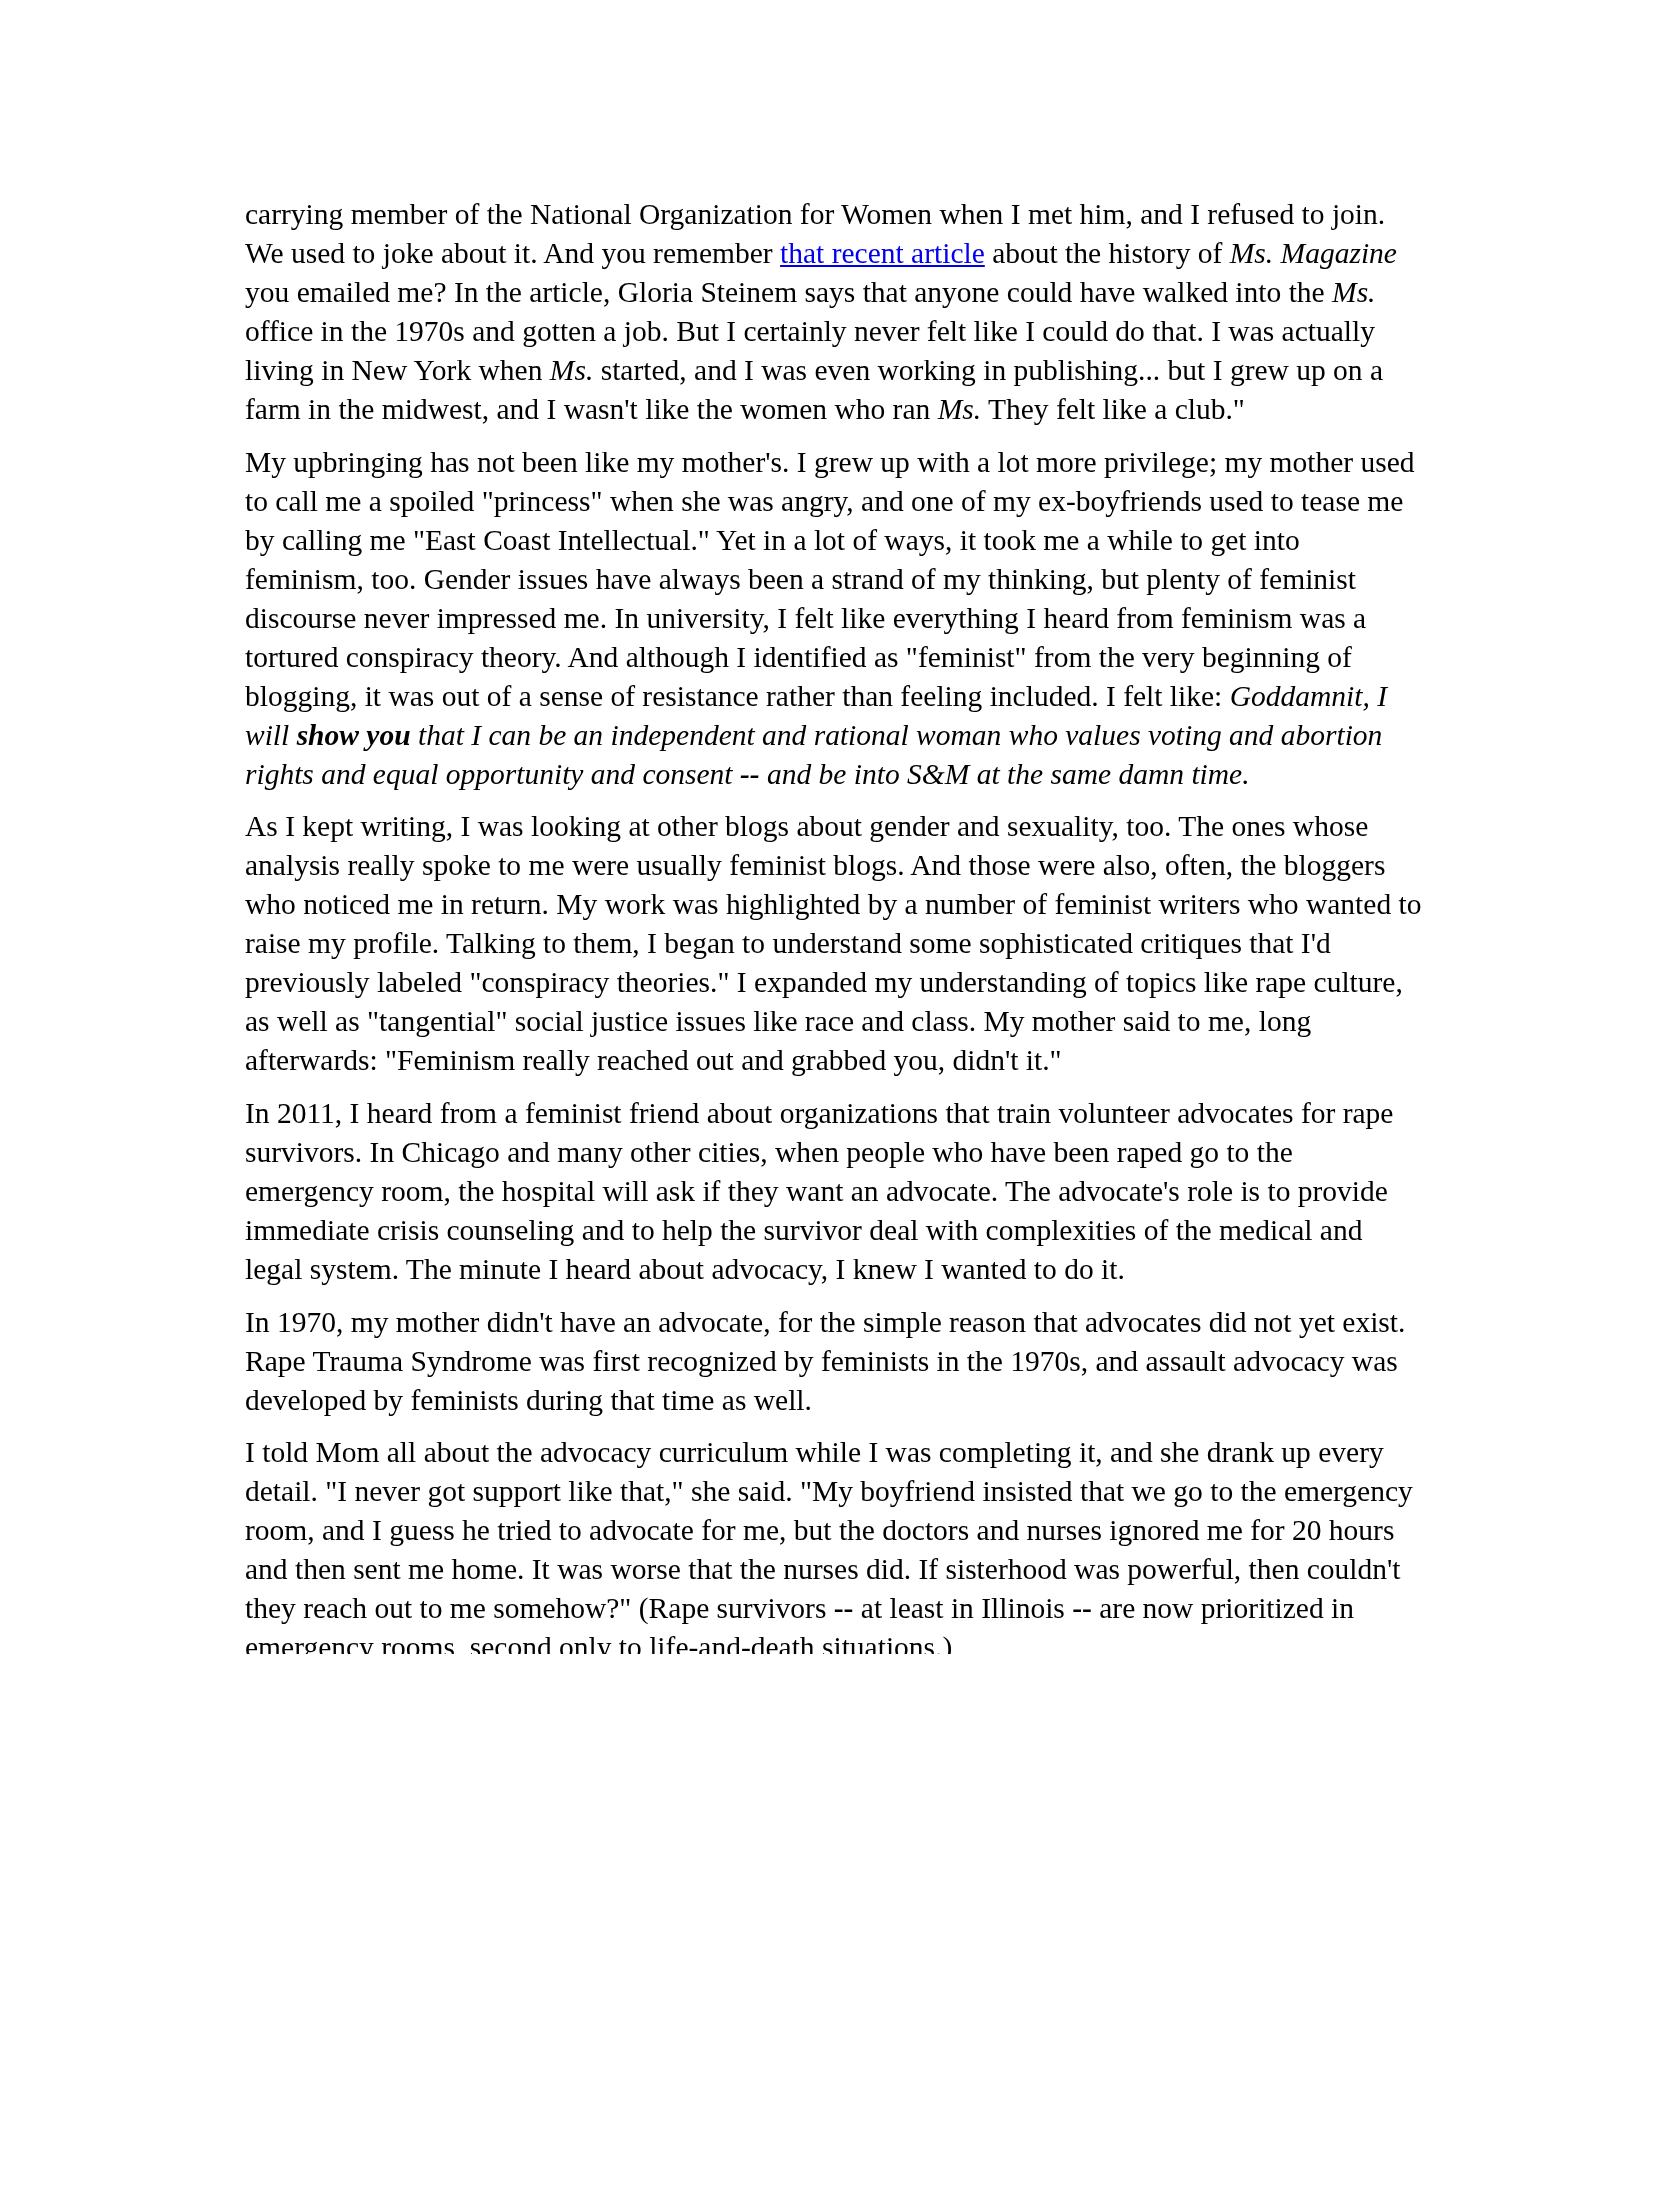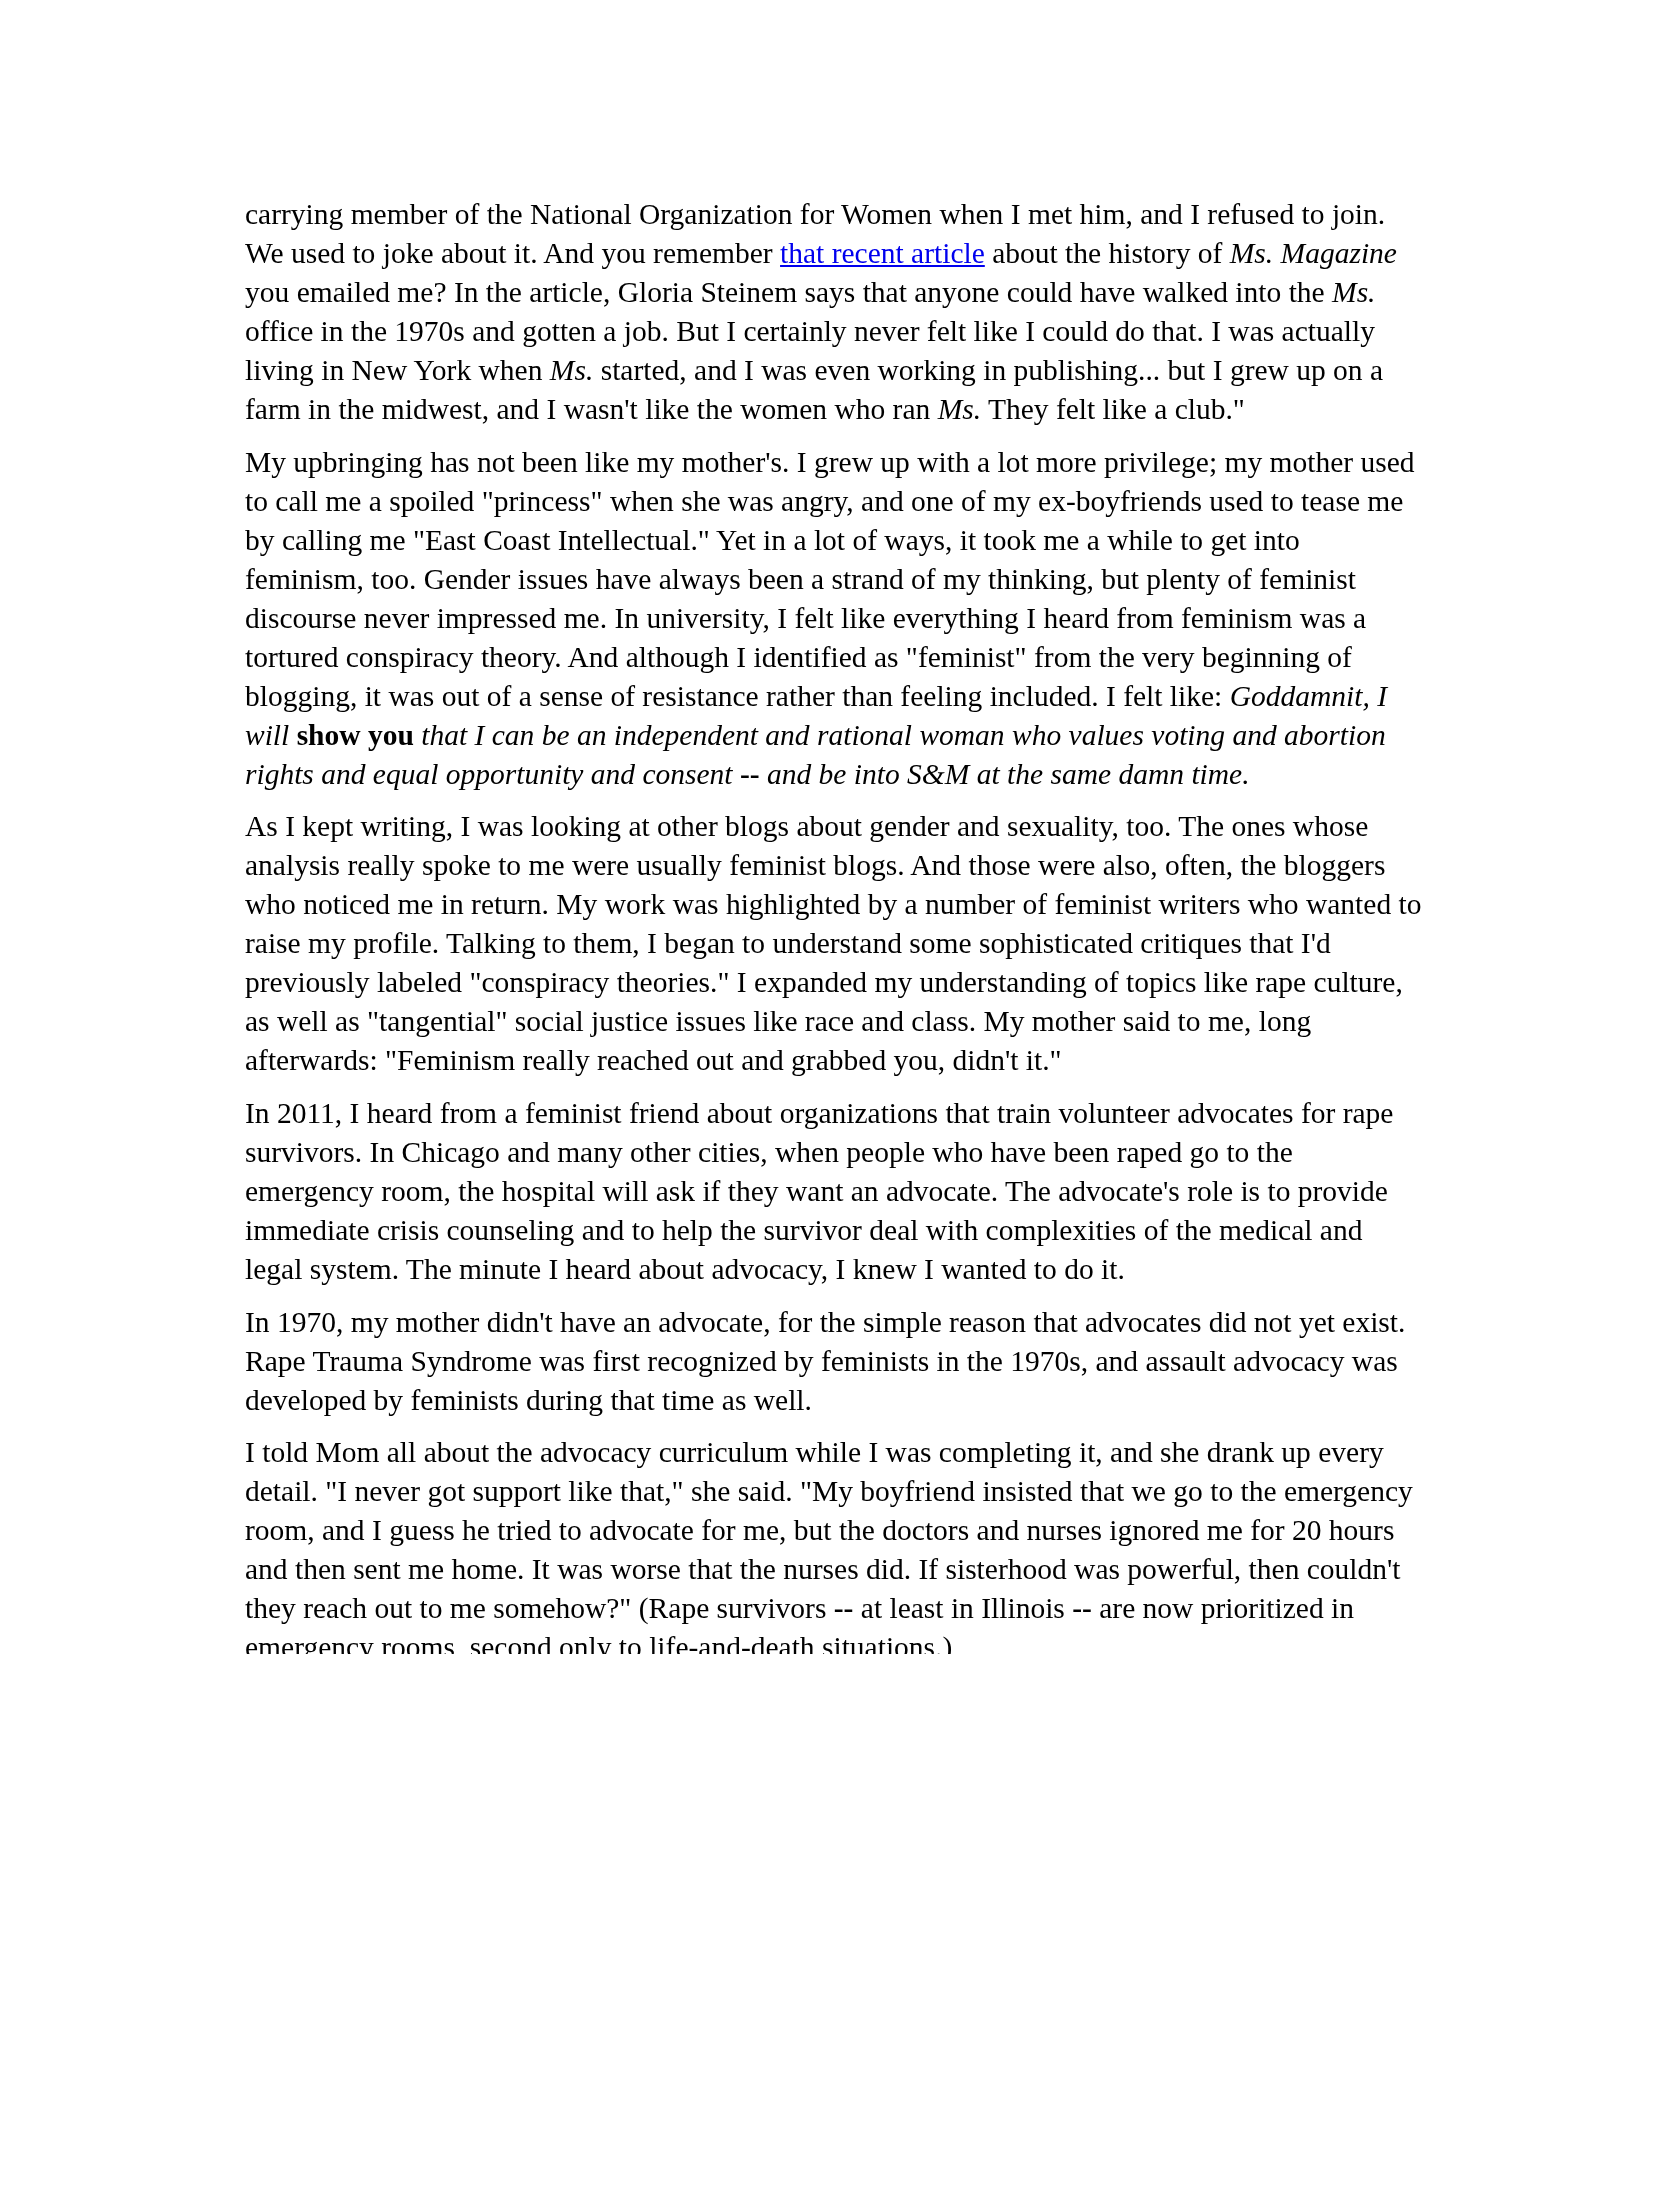--- a/index.html
+++ b/index.html
@@ -30,21 +30,21 @@
     font-size: 29.5px;
     line-height: 39px;
     text-align: left;
   }
   .para {
     margin: 0 0 13.7px 0;
     padding: 0;
   }
   .italic { font-style: italic; }
   .bold { font-weight: bold; }
-  .bolditalic { font-weight: bold; }
+  .bolditalic { font-style: italic; font-weight: bold; }
   a.doclink {
     color: #0000EE;
     text-decoration: underline;
     cursor: pointer;
   }
   .bates {
     position: absolute;
     top: 2157px;
     right: 26px;
     font-family: "Liberation Sans", sans-serif;

